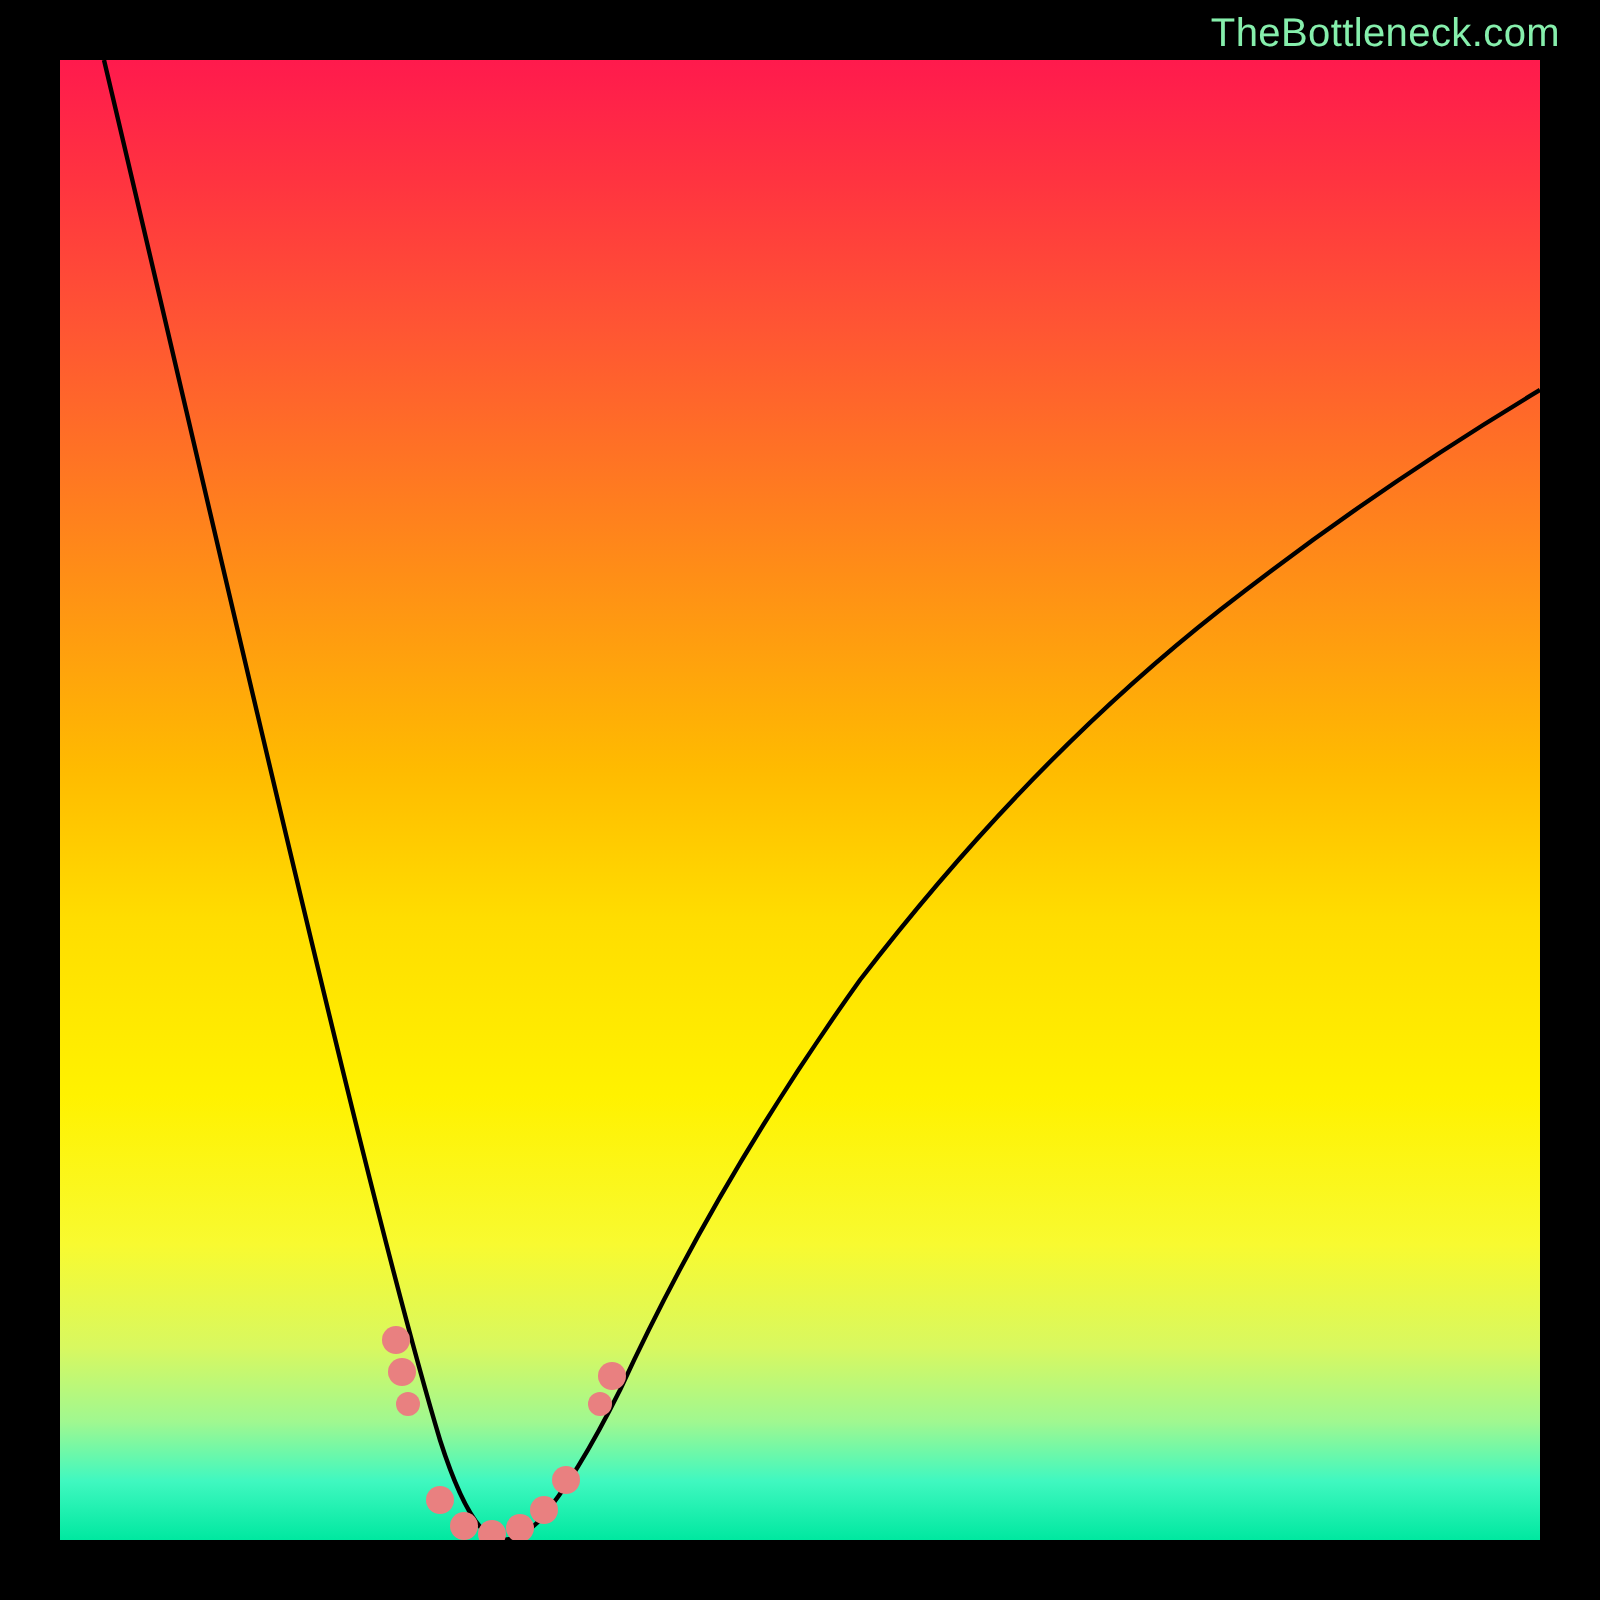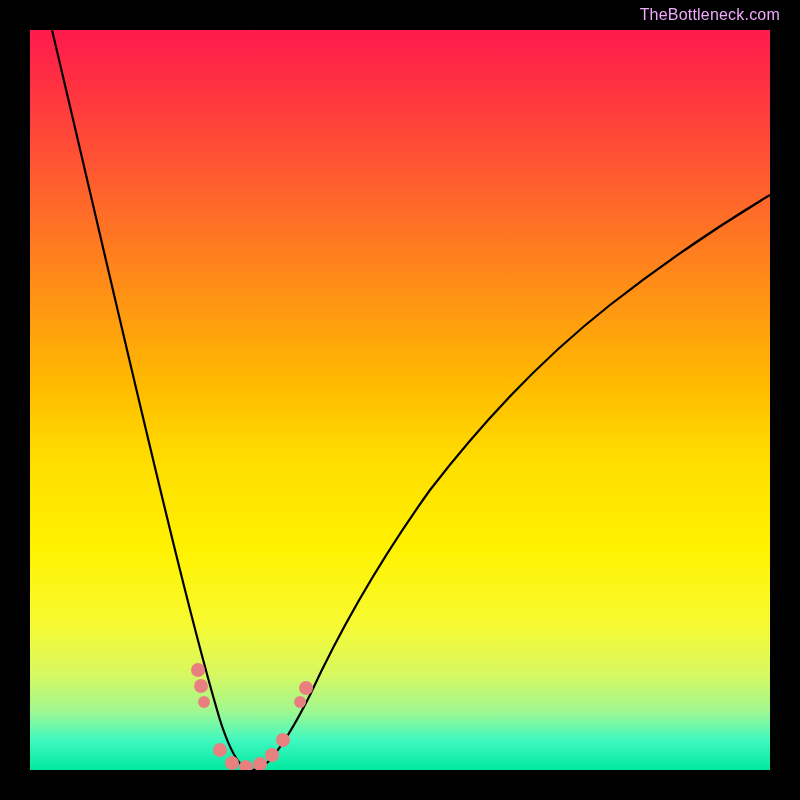--- a/index.html
+++ b/index.html
@@ -38,22 +38,22 @@
       #d8f860 87%,
       #a0f890 92%,
       #40f8c0 96%,
       #00e8a0 100%);
     overflow: hidden;
   }
   .watermark {
     position: absolute;
     top: 6px;
     right: 20px;
-    color: #f0abfc;
-    font-size: 16px;
+    color: #86efac;
+    font-size: 20px;
     font-weight: 500;
     letter-spacing: 0.2px;
     text-align: right;
   }
   svg.curve {
     position: absolute;
     top: 0;
     left: 0;
     width: 740px;
     height: 740px;

